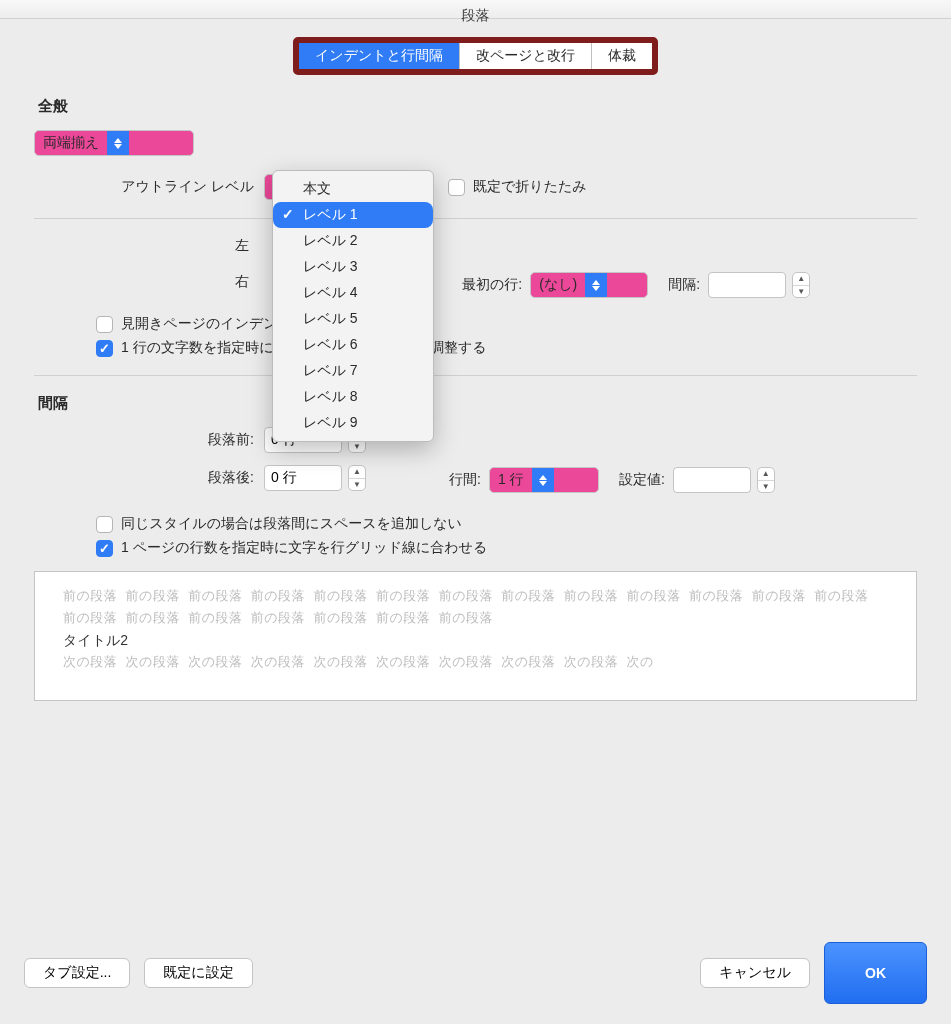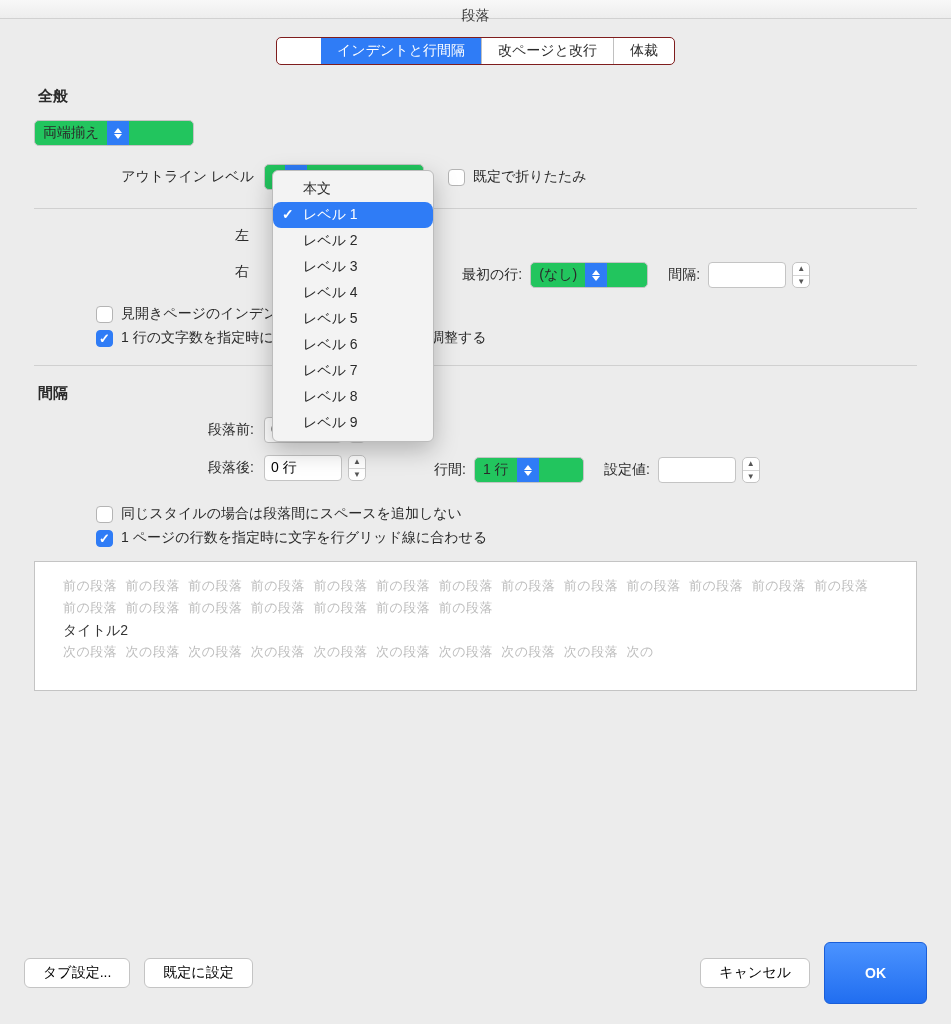--- a/index.html
+++ b/index.html
@@ -25,25 +25,24 @@
 .content {
   padding: 18px 34px 0 34px;
 }
 .segmented {
   display: flex;
   justify-content: center;
   margin-bottom: 22px;
 }
 .seg-group {
   display: flex;
-  border: 1px solid #7f1d1d;
+  border: 6px solid #7f1d1d;
   border-radius: 5px;
   overflow: hidden;
   background: #fff;
-  padding-left: 44px;
 }
 .seg {
   padding: 4px 16px;
   font-size: 14px;
   border-right: 1px solid #c0c0c0;
   cursor: default;
 }
 .seg:last-child { border-right: none; }
 .seg.active {
   background: #2f7cf6;
@@ -63,21 +62,21 @@
   width: 230px;
   text-align: right;
   padding-right: 10px;
   font-size: 14px;
   color: #2a2a2a;
 }
 .select-box {
   position: relative;
   display: inline-flex;
   align-items: center;
-  background: #22c55e;
+  background: #ec4899;
   border: 1px solid #c4c4c4;
   border-radius: 5px;
   height: 26px;
   overflow: hidden;
 }
 .select-box .val {
   padding: 0 8px;
   font-size: 14px;
   white-space: nowrap;
 }
@@ -157,21 +156,21 @@
   flex: 1;
   display: flex;
   align-items: center;
   justify-content: center;
   font-size: 8px;
   color: #555;
 }
 .stepper span:first-child { border-bottom: 1px solid #d6d6d6; }
 .two-col {
   display: flex;
-  gap: 30px;
+  gap: 13px;
 }
 .col { flex: 0 0 auto; }
 .col2 {
   display: flex;
   align-items: center;
   margin-top: 24px;
   margin-left: 10px;
 }
 .inline-label {
   font-size: 14px;
@@ -341,21 +340,21 @@
       <div class="row">
         <div class="label-right">段落後:</div>
         <input class="num-input" value="0 行" style="">
         <div class="stepper">
           <span>▲</span>
           <span>▼</span>
         </div>
       </div>
     </div>
     <div class="col2">
-      <span class="inline-label" style="margin-left:28px">行間:</span>
+      <span class="inline-label" style="margin-left:60px">行間:</span>
       <div class="select-box" style="width:110px">
         <span class="val">1 行</span>
         <span class="select-arrows"></span>
       </div>
       <span class="inline-label" style="margin-left:20px">設定値:</span>
       <input class="num-input" style="">
       <div class="stepper">
         <span>▲</span>
         <span>▼</span>
       </div>

